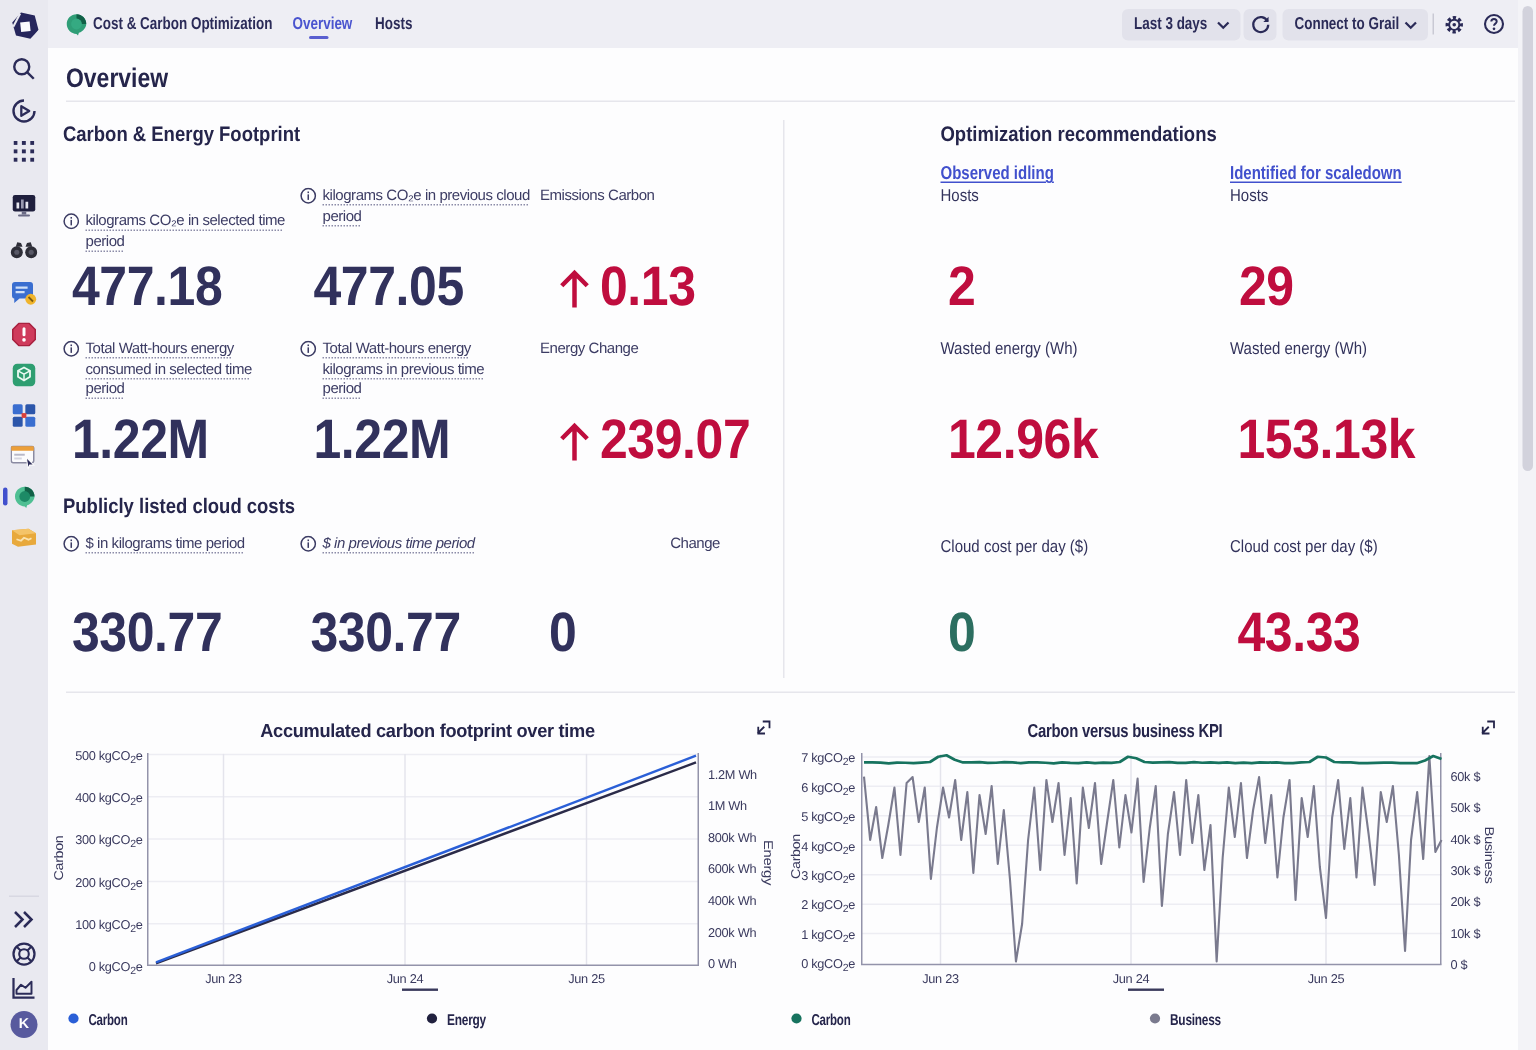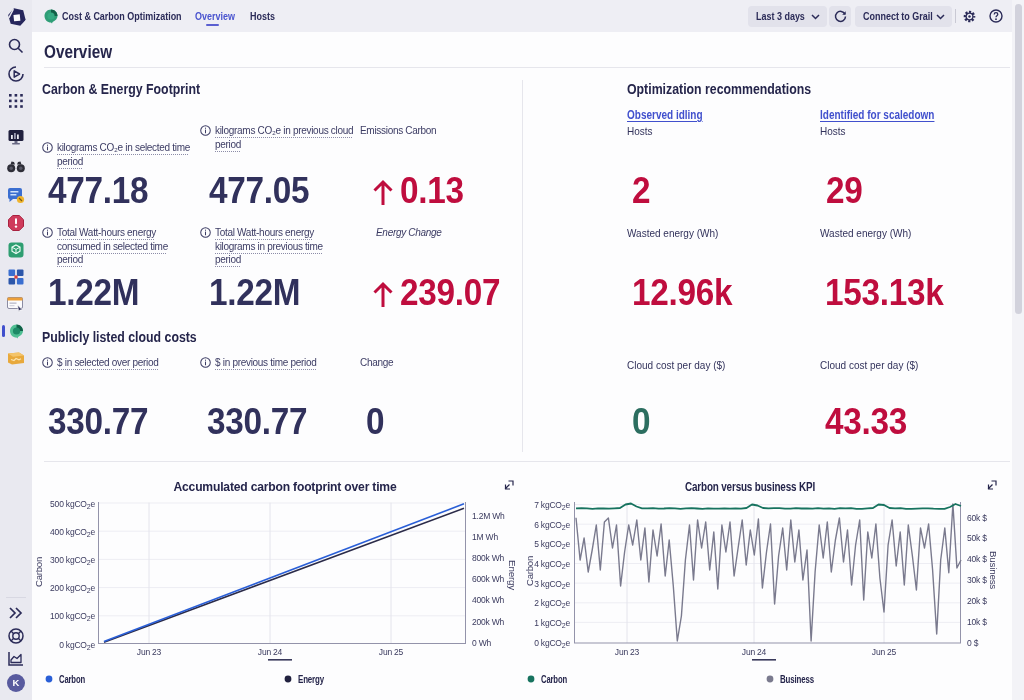--- a/index.html
+++ b/index.html
@@ -225,40 +225,40 @@
   <div class="mlabel" style="left:42px; top:226px; width:158px;"><svg width="11" height="11" viewBox="0 0 12 12">
         <circle cx="6" cy="6" r="5.2" fill="none" stroke="#3c3c64" stroke-width="1.1"></circle>
         <rect x="5.45" y="5" width="1.1" height="4" fill="#3c3c64"></rect>
         <rect x="5.45" y="2.9" width="1.1" height="1.2" fill="#3c3c64"></rect>
       </svg><u>Total Watt-hours energy</u><br><u>consumed in selected time</u><br><u>period</u></div>
   <div class="mlabel" style="left:200px; top:226px; width:158px;"><svg width="11" height="11" viewBox="0 0 12 12">
         <circle cx="6" cy="6" r="5.2" fill="none" stroke="#3c3c64" stroke-width="1.1"></circle>
         <rect x="5.45" y="5" width="1.1" height="4" fill="#3c3c64"></rect>
         <rect x="5.45" y="2.9" width="1.1" height="1.2" fill="#3c3c64"></rect>
       </svg><u>Total Watt-hours energy</u><br><u>kilograms in previous time</u><br><u>period</u></div>
-  <div class="mlabel noic" style="left:376px; top:226px; width:120px;font-style:italic;">Energy Change</div>
+  <div class="mlabel noic" style="left:360px; top:226px; width:120px;">Energy Change</div>
 
   <div class="bigv" style="left:48px; top:272px;">1.22M</div>
   <div class="bigv" style="left:209px; top:272px;">1.22M</div>
   <svg class="abs" style="left:372px; top:280.5px;" width="22" height="28" viewBox="0 0 22 28">
       <path d="M11 26 L11 3 M2.5 11.5 L11 3 L19.5 11.5" stroke="#bf0d3e" stroke-width="3" fill="none"></path>
     </svg>
     <div class="bigv red" style="left:400px; top:272px;">239.07</div>
 
   <div class="mlabel" style="left:42px; top:356px; width:170px;"><svg width="11" height="11" viewBox="0 0 12 12">
         <circle cx="6" cy="6" r="5.2" fill="none" stroke="#3c3c64" stroke-width="1.1"></circle>
         <rect x="5.45" y="5" width="1.1" height="4" fill="#3c3c64"></rect>
         <rect x="5.45" y="2.9" width="1.1" height="1.2" fill="#3c3c64"></rect>
-      </svg><u>$ in selected over period</u></div>
-  <div class="mlabel" style="left:200px; top:356px; width:170px;"><svg width="11" height="11" viewBox="0 0 12 12">
+      </svg><u>$ in kilograms time period</u></div>
+  <div class="mlabel" style="left:200px; top:356px; width:170px;font-style:italic;"><svg width="11" height="11" viewBox="0 0 12 12">
         <circle cx="6" cy="6" r="5.2" fill="none" stroke="#3c3c64" stroke-width="1.1"></circle>
         <rect x="5.45" y="5" width="1.1" height="4" fill="#3c3c64"></rect>
         <rect x="5.45" y="2.9" width="1.1" height="1.2" fill="#3c3c64"></rect>
       </svg><u>$ in previous time period</u></div>
-  <div class="mlabel noic" style="left:360px; top:356px; width:120px;">Change</div>
+  <div class="mlabel noic" style="left:360px; top:356px; width:120px;text-align:right;">Change</div>
 
   <div class="bigv" style="left:48px; top:401px;">330.77</div>
   <div class="bigv" style="left:207px; top:401px;">330.77</div>
   <div class="bigv" style="left:366px; top:401px;">0</div>
 
   <div class="rlink" style="left:627px; top:108px;">Observed idling</div>
   <div class="rlink" style="left:820px; top:108px;">Identified for scaledown</div>
   <div class="plain" style="left:627px; top:125px;">Hosts</div>
   <div class="plain" style="left:820px; top:125px;">Hosts</div>
   <div class="bigv red" style="left:632px; top:170px;">2</div>

